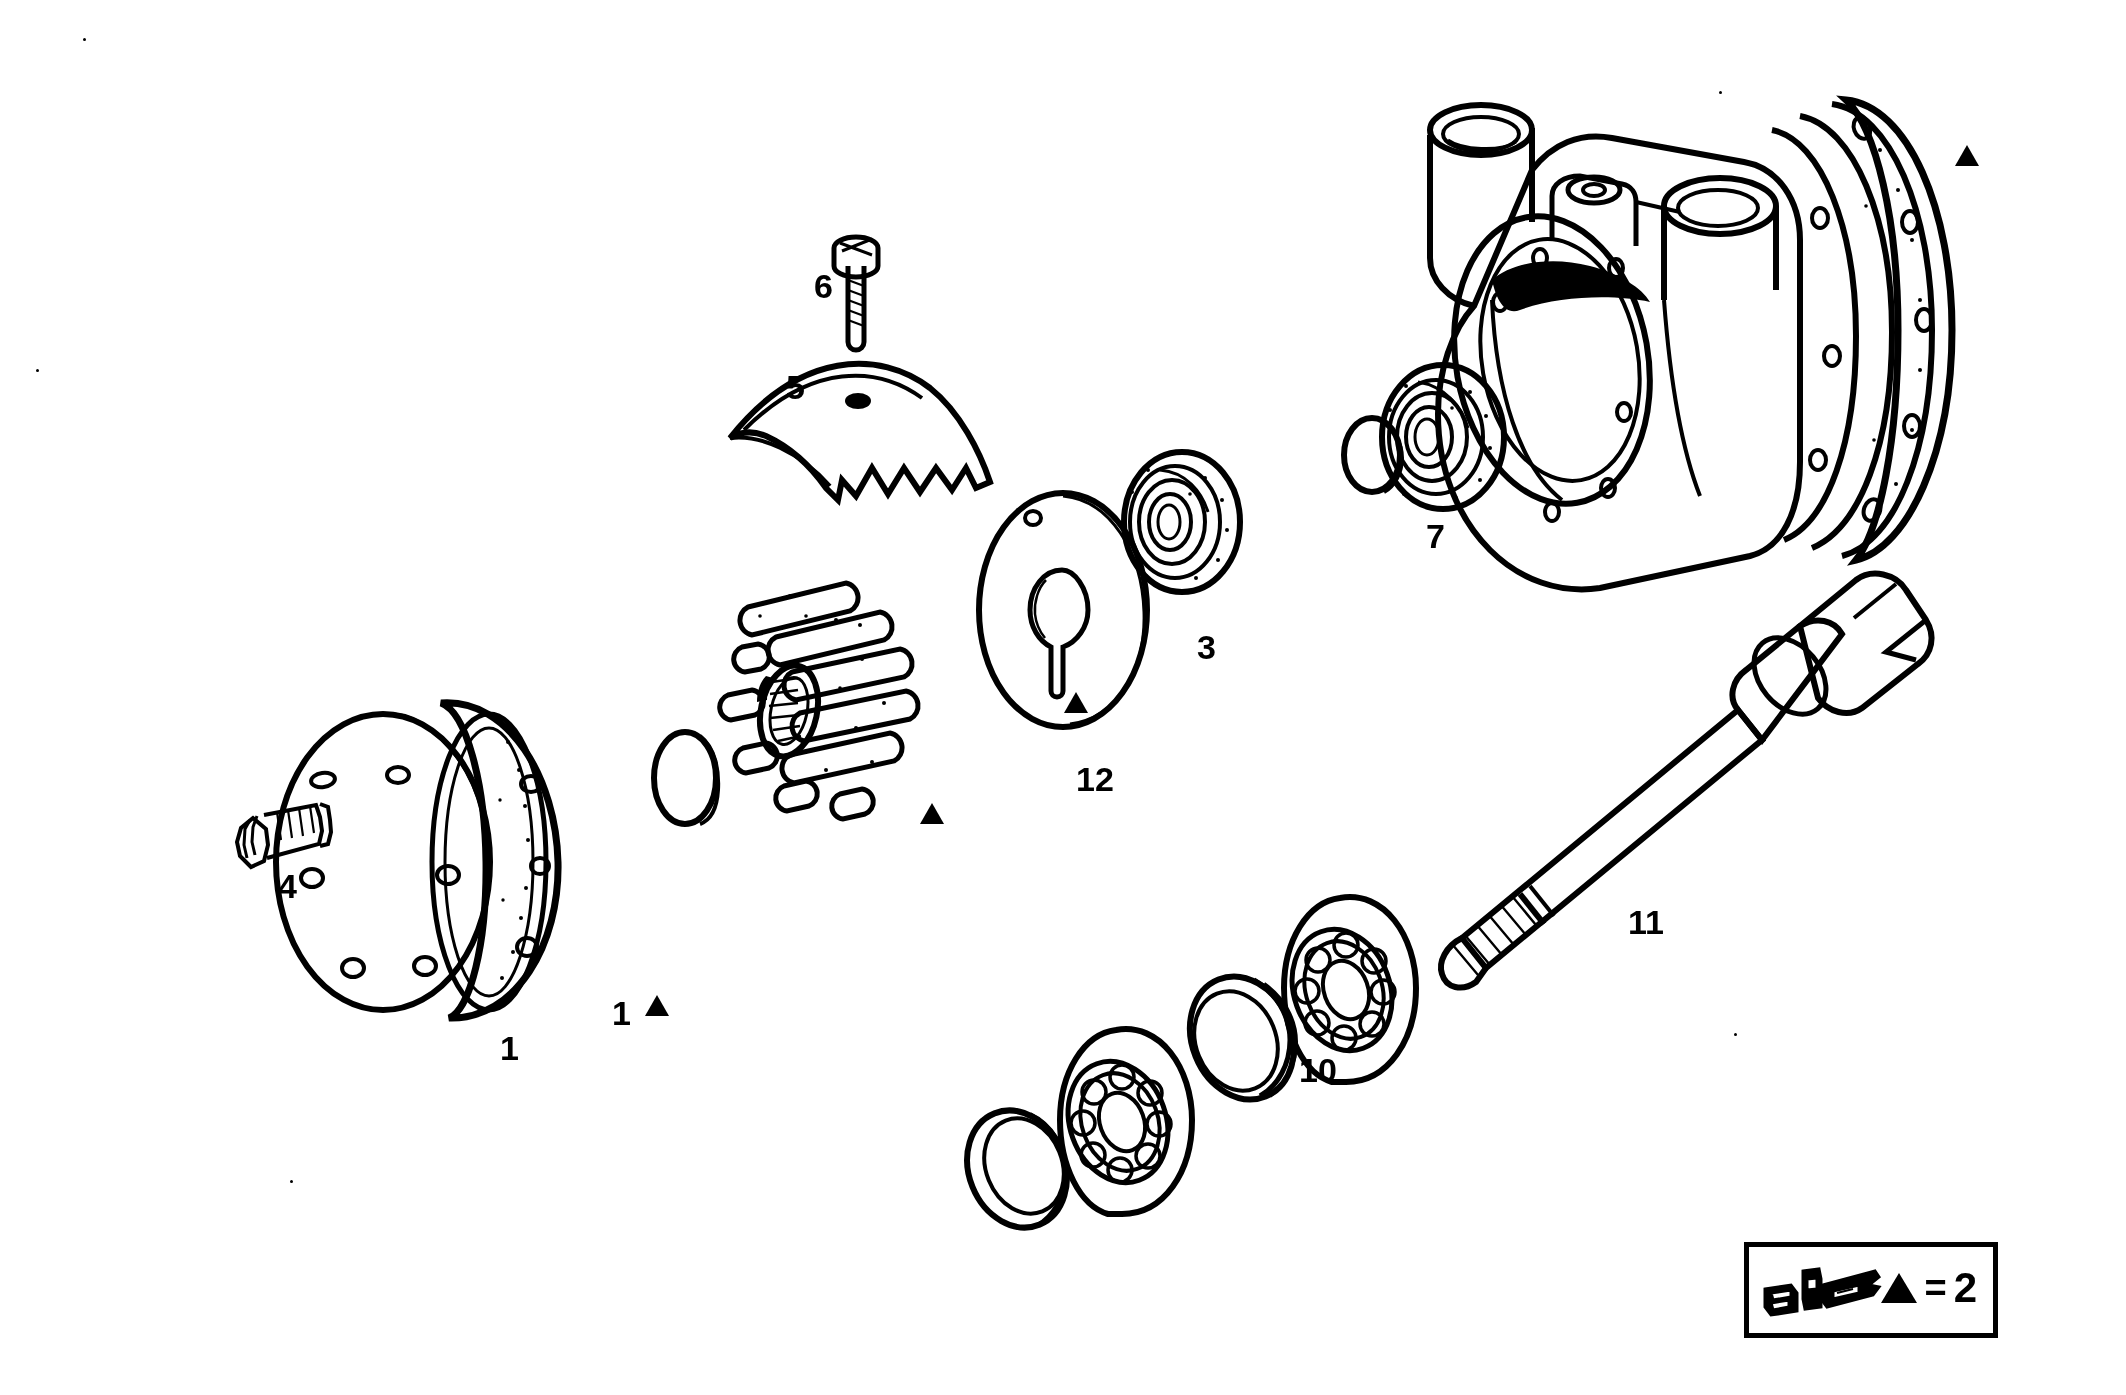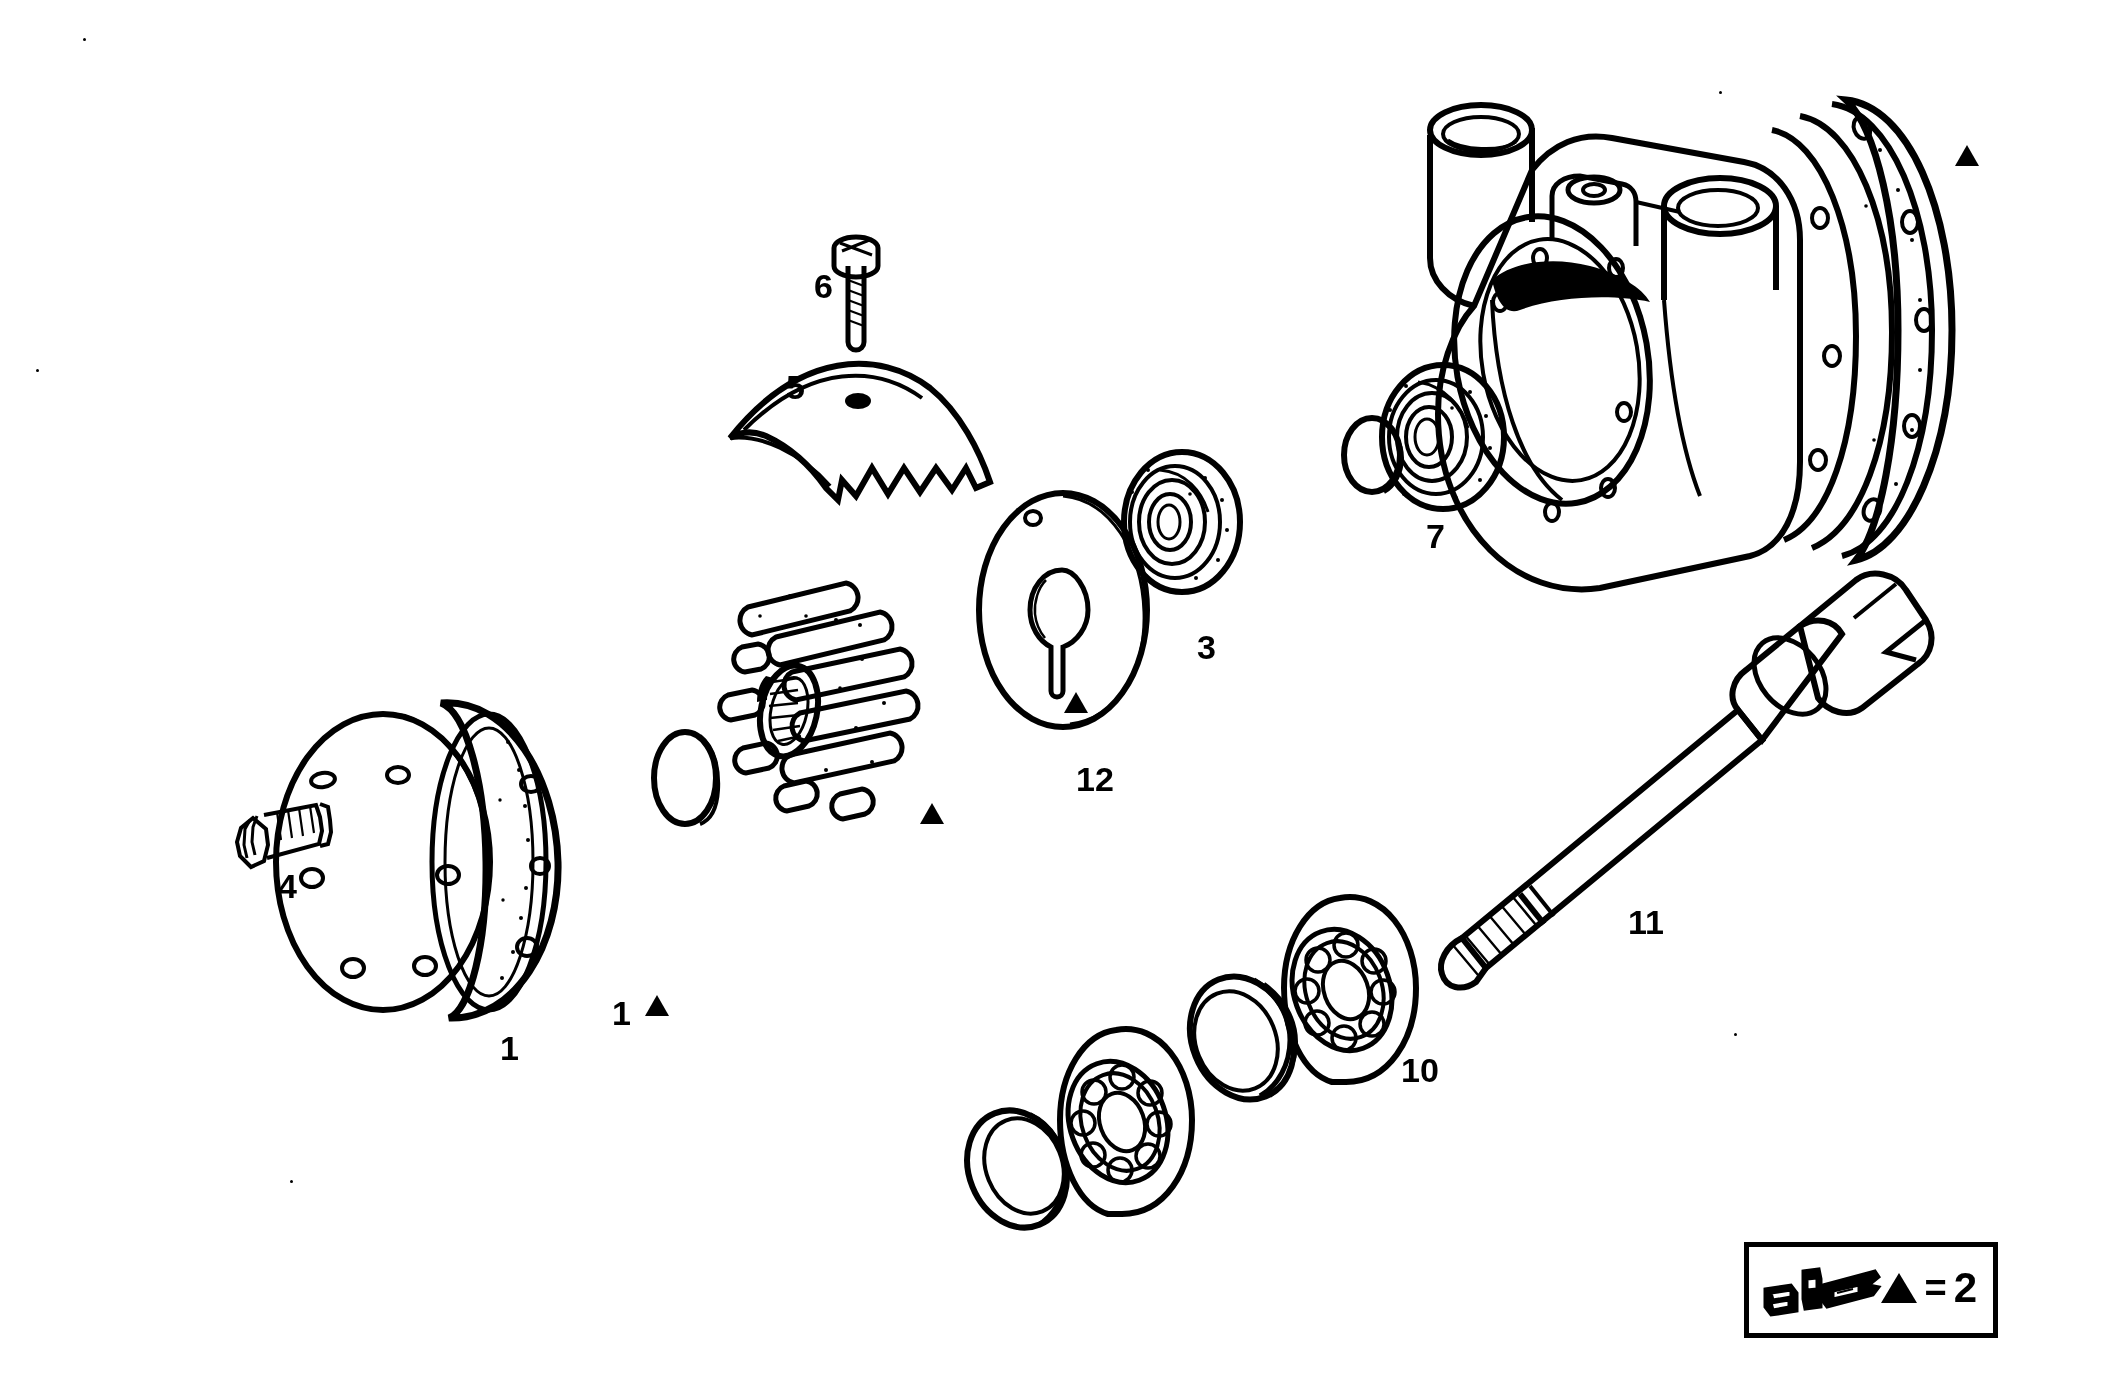--- a/index.html
+++ b/index.html
@@ -330,21 +330,21 @@
   <div class="lbl" style="left:278px; top:869px;">4</div>
   <div class="lbl" style="left:500px; top:1031px;">1</div>
   <div class="lbl" style="left:612px; top:996px;">1</div>
   <div class="tri sm" style="left:645px; top:995px;"></div>
   <div class="lbl" style="left:786px; top:370px;">5</div>
   <div class="lbl" style="left:814px; top:269px;">6</div>
   <div class="lbl" style="left:1076px;top:746px;margin-top:16px;">12</div>
   <div class="tri sm" style="left:1064px;top:692px;"></div>
   <div class="lbl" style="left:1197px;top:630px;">3</div>
   <div class="lbl" style="left:1426px;top:519px;">7</div>
-  <div class="lbl" style="left:1401px;top:1053px;">10</div>
+  <div class="lbl" style="left:1299px;top:1053px;">10</div>
   <div class="lbl" style="left:1628px;top:873px;margin-top:32px;">11</div>
 
   <div class="tri sm" style="left:920px; top:803px;"></div>
   <div class="tri sm" style="left:1955px;top:145px;"></div>
 
   <div class="speck" style="left:83px;  top:38px;"></div>
   <div class="speck" style="left:1719px;top:91px;"></div>
   <div class="speck" style="left:1594px;top:183px;"></div>
   <div class="speck" style="left:36px;  top:369px;"></div>
   <div class="speck" style="left:1734px;top:1033px;"></div>

